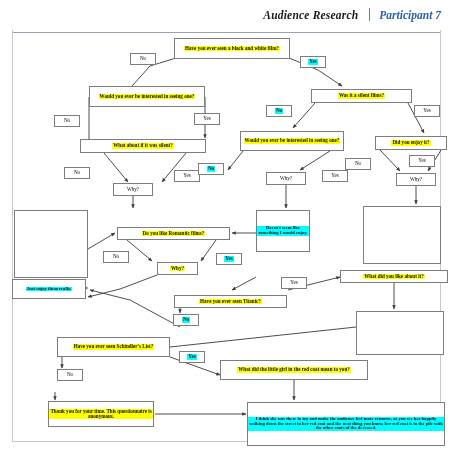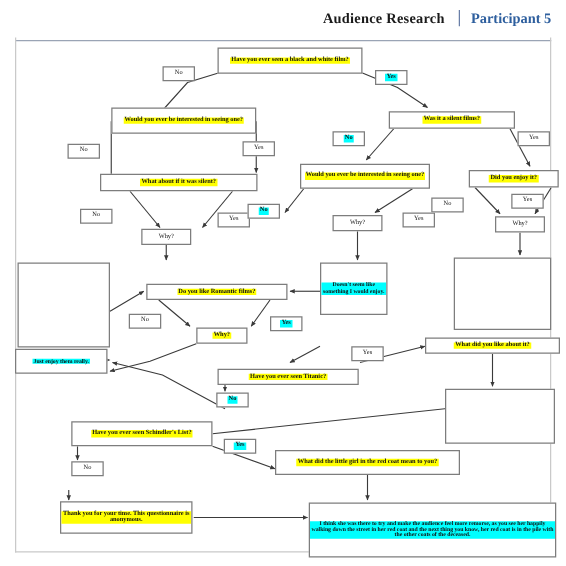--- a/index.html
+++ b/index.html
@@ -1,21 +1,21 @@
 <!DOCTYPE html>
 <html><head>
 <meta charset="utf-8">
 <style>
   html,body{margin:0;padding:0;background:#ffffff;}
   body{width:453px;height:453px;overflow:hidden;
        font-family:"Liberation Serif","DejaVu Serif",serif;}
   #page{position:relative;width:453px;height:453px;background:#fff;}
 
   
-  .hdr{position:absolute;left:0;top:8px;width:453px;height:24px;}
+  .hdr{position:absolute;left:0;top:8px;width:453px;height:24px;font-style:italic;}
   .hdr-inner{position:absolute;right:12px;top:0;display:flex;align-items:center;}
   .hdr-title{font-size:11.5px;font-weight:bold;color:#1a1a1a;letter-spacing:.2px;
              padding-right:6px;white-space:nowrap;}
   .hdr-div{width:1px;height:13px;background:#6a7fa8;margin:0 5px;}
   .hdr-part{font-size:11.5px;font-weight:bold;color:#2e5f9e;white-space:nowrap;
             padding-left:4px;}
   .hdr-rule{position:absolute;left:12px;right:12px;top:24px;height:1px;background:#9aa4b5;}
 
   
   .frame{position:absolute;left:12px;top:30px;width:429px;height:412px;
@@ -38,21 +38,21 @@
 </style>
 </head>
 <body>
 
 <div id="page">
 
   <div class="hdr">
     <div class="hdr-inner">
       <div class="hdr-title">Audience Research</div>
       <div class="hdr-div"></div>
-      <div class="hdr-part">Participant 5</div>
+      <div class="hdr-part">Participant 7</div>
     </div>
     <div class="hdr-rule"></div>
   </div>
 
   <div class="frame"></div>
 
   <svg id="wires" viewBox="0 0 453 453" xmlns="http://www.w3.org/2000/svg">
     <defs>
       <marker id="ah" markerWidth="5" markerHeight="5" refX="4.2" refY="2" orient="auto">
         <path d="M0,0 L4.6,2 L0,4 z" fill="#3a3a3a"></path>

